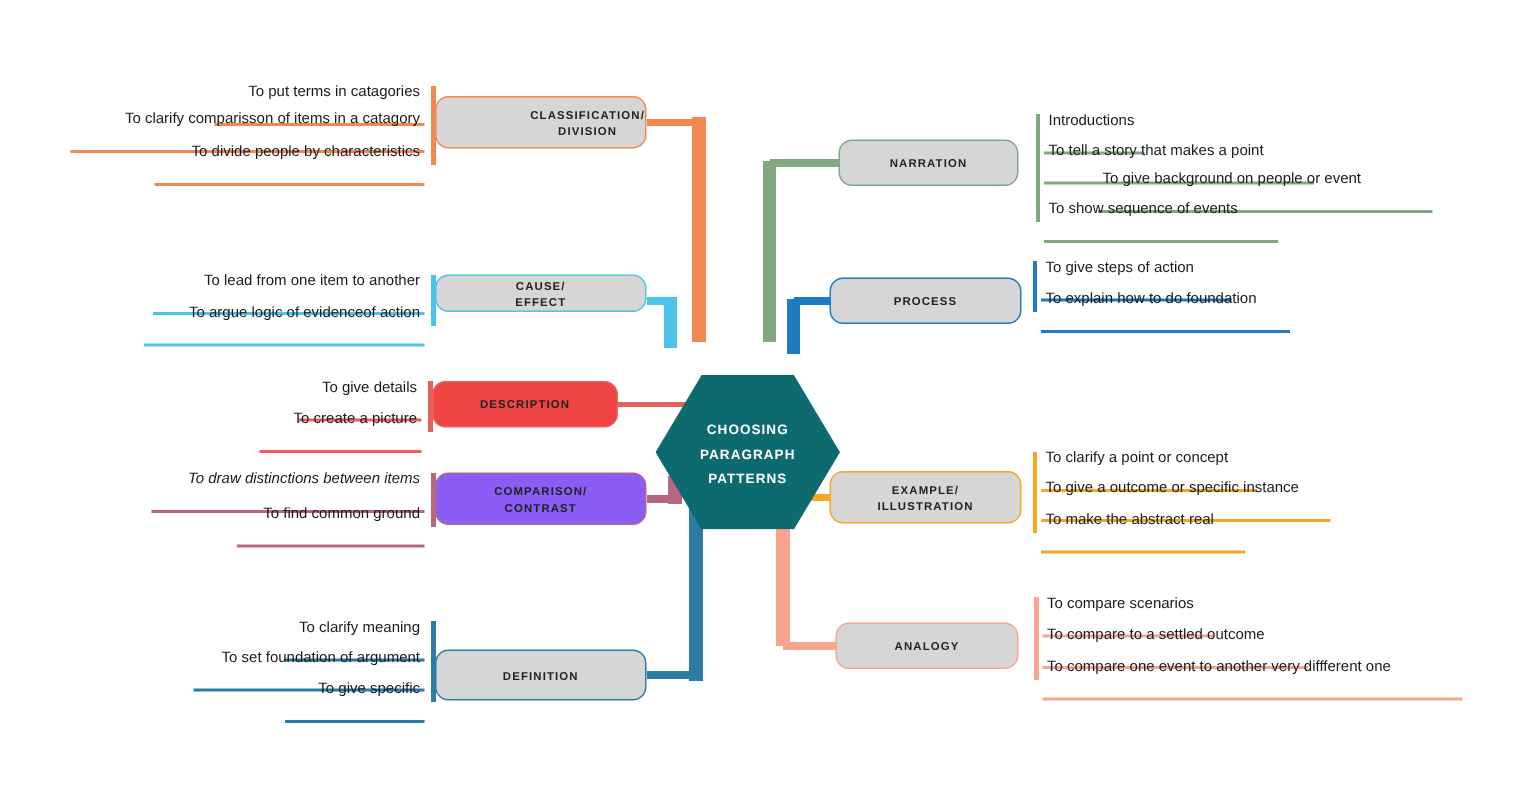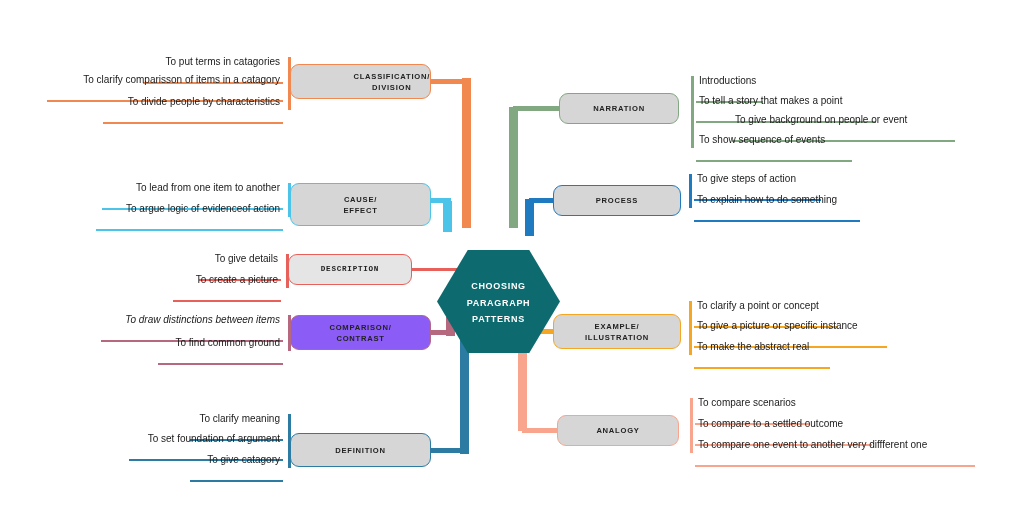--- a/index.html
+++ b/index.html
@@ -97,29 +97,29 @@
       </div>
       <div class="node" style="left: 290px; top: 64px; width: 141px; height: 35px; background: rgb(214, 214, 214); border-color: rgb(240, 136, 79); justify-content: flex-end;">
         <div class="node-label">
           <span>CLASSIFICATION/</span>
           <span>DIVISION</span>
         </div>
       </div>
       <div class="leaf left" style="top: 57px; border-bottom: 2.4px solid rgb(240, 136, 79); left: 143px; width: 140px; padding-right: 3px;">To put terms in catagories</div>
       <div class="leaf left" style="top: 75px; border-bottom: 2.4px solid rgb(240, 136, 79); left: 47px; width: 236px; padding-right: 3px;">To clarify comparisson of items in a catagory</div>
       <div class="leaf left" style="top: 97px; border-bottom: 2.4px solid rgb(240, 136, 79); left: 103px; width: 180px; padding-right: 3px;">To divide people by characteristics</div>
-      <div class="node" style="left: 290px; top: 183px; width: 141px; height: 43px; background: rgb(214, 214, 214); border-color: rgb(76, 195, 232);">
+      <div class="node" style="left: 290px; top: 183px; width: 141px; height: 25px; background: rgb(214, 214, 214); border-color: rgb(76, 195, 232);">
         <div class="node-label">
           <span>CAUSE/</span>
           <span>EFFECT</span>
         </div>
       </div>
       <div class="leaf left" style="top: 183px; border-bottom: 2.4px solid rgb(76, 195, 232); left: 102px; width: 181px; padding-right: 3px;">To lead from one item to another</div>
       <div class="leaf left" style="top: 204px; border-bottom: 2.4px solid rgb(76, 195, 232); left: 96px; width: 187px; padding-right: 3px;">To argue logic of evidenceof action</div>
-      <div class="node" style="left: 288px; top: 254px; width: 124px; height: 31px; background: #e5e5e5; border-color: rgb(232, 96, 90); font-family: Liberation Mono, monospace;">
+      <div class="node" style="left: 288px; top: 254px; width: 124px; height: 31px; background: #ef4444; border-color: rgb(232, 96, 90);">
         <div class="node-label">
           <span>DESCRIPTION</span>
         </div>
       </div>
       <div class="leaf left" style="top: 254px; border-bottom: 2.4px solid rgb(232, 96, 90); left: 199px; width: 82px; padding-right: 3px;">To give details</div>
       <div class="leaf left" style="top: 275px; border-bottom: 2.4px solid rgb(232, 96, 90); left: 173px; width: 108px; padding-right: 3px;">To create a picture</div>
       <div class="node" style="left: 290px; top: 315px; width: 141px; height: 35px; background: #8b5cf6; border-color: rgb(181, 104, 126);">
         <div class="node-label">
           <span>COMPARISON/</span>
           <span>CONTRAST</span>
@@ -127,45 +127,45 @@
       </div>
       <div class="leaf left" style="top: 315px; border-bottom: 2.4px solid rgb(181, 104, 126); left: 101px; width: 182px; padding-right: 3px; font-style: italic;">To draw distinctions between items</div>
       <div class="leaf left" style="top: 338px; border-bottom: 2.4px solid rgb(181, 104, 126); left: 158px; width: 125px; padding-right: 3px;">To find common ground</div>
       <div class="node" style="left: 290px; top: 433px; width: 141px; height: 34px; background: rgb(214, 214, 214); border-color: rgb(43, 123, 163); justify-content: center;">
         <div class="node-label">
           <span>DEFINITION</span>
         </div>
       </div>
       <div class="leaf left" style="top: 414px; border-bottom: 2.4px solid rgb(43, 123, 163); left: 190px; width: 93px; padding-right: 3px;">To clarify meaning</div>
       <div class="leaf left" style="top: 434px; border-bottom: 2.4px solid rgb(43, 123, 163); left: 129px; width: 154px; padding-right: 3px;">To set foundation of argument</div>
-      <div class="leaf left" style="top: 455px; border-bottom: 2.4px solid rgb(43, 123, 163); left: 190px; width: 93px; padding-right: 3px;">To give catagory</div>
+      <div class="leaf left" style="top: 455px; border-bottom: 2.4px solid rgb(43, 123, 163); left: 190px; width: 93px; padding-right: 3px;">To give specific</div>
       <div class="node" style="left: 559px; top: 93px; width: 120px; height: 31px; background: rgb(214, 214, 214); border-color: rgb(130, 168, 130);">
         <div class="node-label">
           <span>NARRATION</span>
         </div>
       </div>
       <div class="leaf right" style="top: 76px; border-bottom: 2.4px solid rgb(130, 168, 130); left: 696px; width: 67px; padding-left: 3px;">Introductions</div>
       <div class="leaf right" style="top: 96px; border-bottom: 2.4px solid rgb(130, 168, 130); left: 696px; width: 180px; padding-left: 3px;">To tell a story that makes a point</div>
       <div class="leaf right" style="top: 115px; border-bottom: 2.4px solid rgb(130, 168, 130); left: 732px; width: 223px; padding-left: 3px;">To give background on people or event</div>
       <div class="leaf right" style="top: 135px; border-bottom: 2.4px solid rgb(130, 168, 130); left: 696px; width: 156px; padding-left: 3px;">To show sequence of events</div>
       <div class="node" style="left: 553px; top: 185px; width: 128px; height: 31px; background: rgb(214, 214, 214); border-color: rgb(31, 122, 192);">
         <div class="node-label">
           <span>PROCESS</span>
         </div>
       </div>
       <div class="leaf right" style="top: 174px; border-bottom: 2.4px solid rgb(31, 122, 192); left: 694px; width: 127px; padding-left: 3px;">To give steps of action</div>
-      <div class="leaf right" style="top: 195px; border-bottom: 2.4px solid rgb(31, 122, 192); left: 694px; width: 166px; padding-left: 3px;">To explain how to do something</div>
+      <div class="leaf right" style="top: 195px; border-bottom: 2.4px solid rgb(31, 122, 192); left: 694px; width: 166px; padding-left: 3px;">To explain how to do foundation</div>
       <div class="node" style="left: 553px; top: 314px; width: 128px; height: 35px; background: rgb(214, 214, 214); border-color: rgb(245, 166, 35);">
         <div class="node-label">
           <span>EXAMPLE/</span>
           <span>ILLUSTRATION</span>
         </div>
       </div>
       <div class="leaf right" style="top: 301px; border-bottom: 2.4px solid rgb(245, 166, 35); left: 694px; width: 144px; padding-left: 3px;">To clarify a point or concept</div>
-      <div class="leaf right" style="top: 321px; border-bottom: 2.4px solid rgb(245, 166, 35); left: 694px; width: 193px; padding-left: 3px;">To give a picture or specific instance</div>
+      <div class="leaf right" style="top: 321px; border-bottom: 2.4px solid rgb(245, 166, 35); left: 694px; width: 193px; padding-left: 3px;">To give a outcome or specific instance</div>
       <div class="leaf right" style="top: 342px; border-bottom: 2.4px solid rgb(245, 166, 35); left: 694px; width: 136px; padding-left: 3px;">To make the abstract real</div>
       <div class="node" style="left: 557px; top: 415px; width: 122px; height: 31px; background: rgb(214, 214, 214); border-color: rgb(249, 164, 140);">
         <div class="node-label">
           <span>ANALOGY</span>
         </div>
       </div>
       <div class="leaf right" style="top: 398px; border-bottom: 2.4px solid rgb(249, 164, 140); left: 695px; width: 114px; padding-left: 3px;">To compare scenarios</div>
       <div class="leaf right" style="top: 419px; border-bottom: 2.4px solid rgb(249, 164, 140); left: 695px; width: 177px; padding-left: 3px;">To compare to a settled outcome</div>
       <div class="leaf right" style="top: 440px; border-bottom: 2.4px solid rgb(249, 164, 140); left: 695px; width: 280px; padding-left: 3px;">To compare one event to another very diffferent one</div>
     </div>

